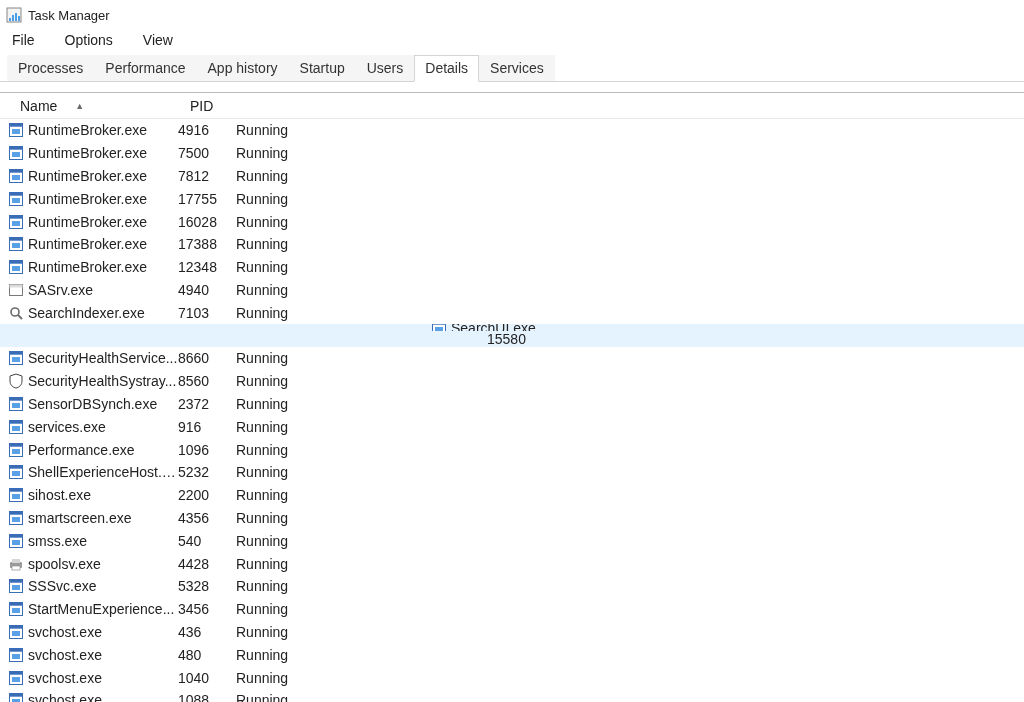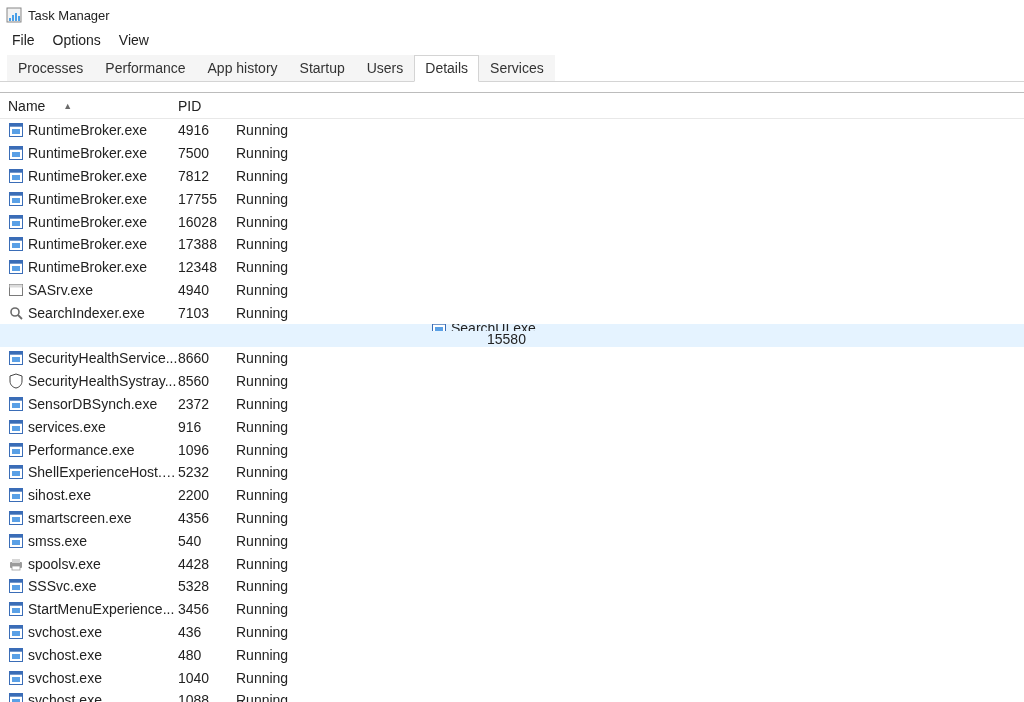--- a/index.html
+++ b/index.html
@@ -20,21 +20,21 @@
   .titlebar .app-icon {
     width: 16px; height: 16px; margin-right: 6px;
     display: inline-flex; align-items: center; justify-content: center;
   }
   .titlebar .title {
     font-size: 13px;
   }
   .menubar {
     display: flex;
     padding: 2px 4px 6px 4px;
-    gap: 2px;
+    gap: 14px;
     text-align: center;
   }
   .menubar .menu-item {
     padding: 2px 8px;
     font-size: 14px;
     cursor: default;
   }
   .tabs {
     display: flex;
     align-items: flex-end;
@@ -63,21 +63,21 @@
   }
   .content {
     margin-top: 10px;
     border-top: 1px solid #bcbcbc;
   }
   .table-head {
     display: flex;
     align-items: center;
     height: 26px;
     border-bottom: 1px solid #e8e8e8;
-    padding-left: 8px;
+    padding-left: 20px;
     font-size: 14px;
     color: #222;
   }
   .col-name { width: 170px; display: flex; align-items: center; }
   .col-pid  { width: 58px; }
   .col-status { flex: 1; }
   .sort-caret {
     margin-left: 18px;
     font-size: 9px;
     color: #6a6a6a;

